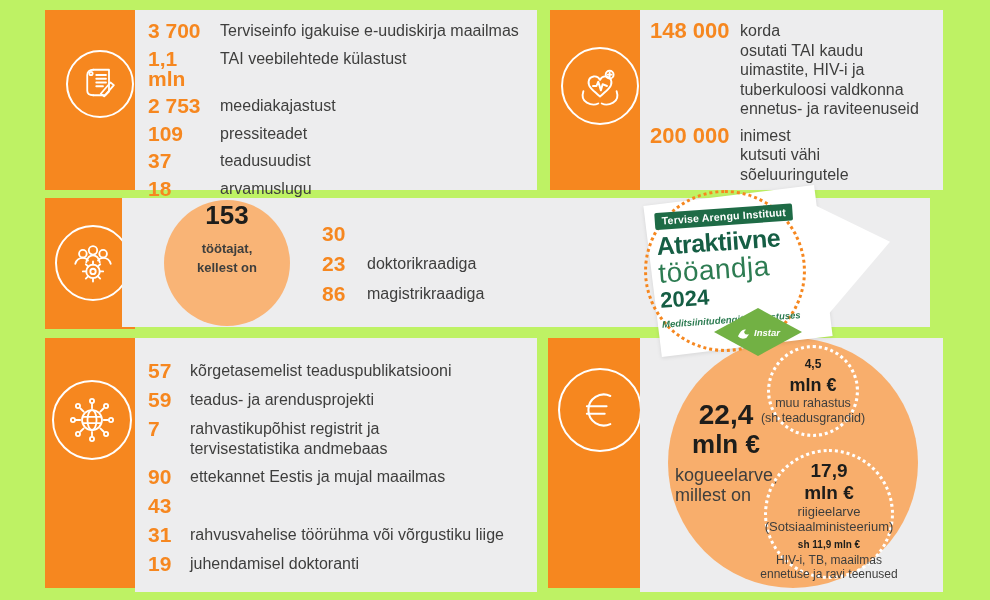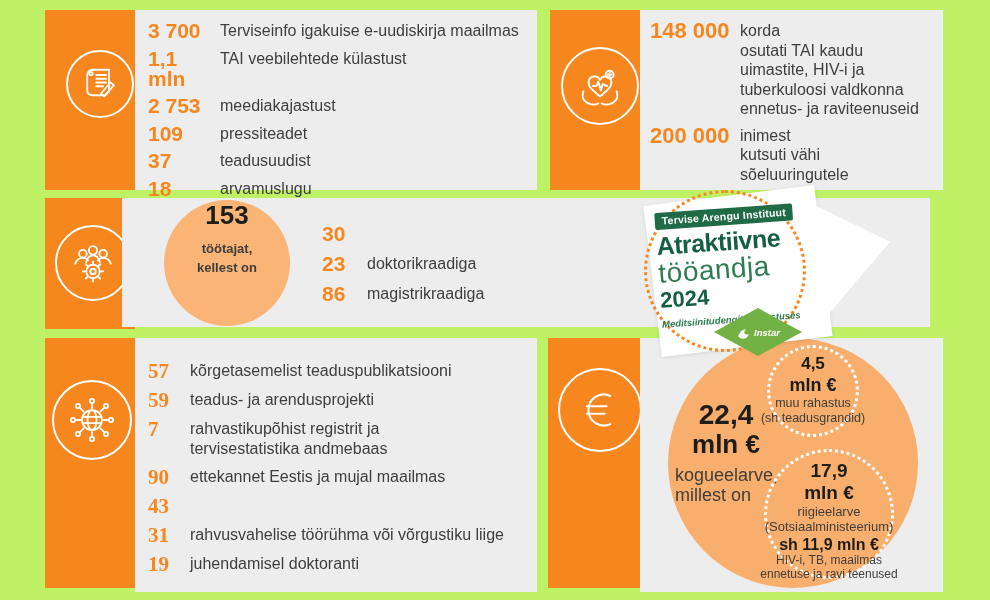--- a/index.html
+++ b/index.html
@@ -22,43 +22,43 @@
   .services-rows .num{width:90px;font-size:22px;}
   
   .staff-circle{position:absolute;left:164px;top:200px;width:126px;height:126px;border-radius:50%;
                 background:#f9b476;text-align:center;z-index:2;}
   .staff-circle .big{font-size:26px;font-weight:bold;color:#1d1d1b;}
   .staff-circle .sub{font-size:13px;line-height:19px;margin-top:8px;white-space:pre-line;font-weight:bold;}
   .staff-rows{left:200px;top:26px;gap:10px;}
   .staff-rows .num{width:45px;}
   
   .research-rows{left:13px;top:23px;gap:9px;}
-  .research-rows .num{width:42px;font-family:Liberation Serif, serif;}
+  .research-rows .num{width:42px;}
   
   .budget-circle{position:absolute;left:28px;top:0;width:250px;height:250px;border-radius:50%;
                  background:#f8ae6c;}
   .budget-total{position:absolute;left:30px;top:62px;width:112px;text-align:center;z-index:2;}
   .budget-total .v{font-size:28px;line-height:30px;font-weight:800;color:#1d1d1b;}
   .budget-total .u{font-size:26px;line-height:28px;font-weight:800;color:#1d1d1b;}
   .budget-total .c{font-size:18px;line-height:20px;margin-top:7px;text-align:left;padding-left:5px;
                    white-space:pre-line;color:#3e3e3d;}
   .dotcirc{position:absolute;border:3px dotted #fff;border-radius:50%;display:flex;
            flex-direction:column;align-items:center;justify-content:flex-start;text-align:center;z-index:2;}
   .dotcirc .v{font-weight:800;color:#1d1d1b;}
   .dotcirc .u{font-weight:800;color:#1d1d1b;}
   .dotcirc .s{color:#3e3e3d;white-space:nowrap;}
   .sub1{left:127px;top:7px;width:92px;height:92px;padding-top:6px;box-sizing:border-box;}
-  .sub1 .v{font-size:17px;line-height:20px;}
+  .sub1 .v{font-size:12px;line-height:20px;}
   .sub1 .u{font-size:18px;line-height:22px;}
   .sub1 .s{font-size:12.5px;line-height:15px;}
   .sub2{left:124px;top:111px;width:130px;height:130px;padding-top:8px;box-sizing:border-box;}
   .sub2 .v{font-size:19px;line-height:21px;}
   .sub2 .u{font-size:19px;line-height:23px;}
   .sub2 .s{font-size:13px;line-height:15px;}
-  .sub2 .b{font-size:16px;line-height:17px;font-weight:800;color:#1d1d1b;margin-top:2px;white-space:nowrap;}
+  .sub2 .b{font-size:10px;line-height:17px;font-weight:800;color:#1d1d1b;margin-top:2px;white-space:nowrap;}
   .sub2 .t{font-size:12px;line-height:14px;color:#3e3e3d;white-space:nowrap;}
   
   .badge{position:absolute;left:630px;top:185px;width:270px;height:185px;z-index:6;}
   .badge-card{position:absolute;left:22px;top:10px;width:172px;height:152px;background:#fff;
               transform:rotate(-7deg);box-shadow:0 1px 4px rgba(0,0,0,.10);}
   .badge-wedge{position:absolute;left:168px;top:12px;width:92px;height:140px;background:#fff;
                clip-path:polygon(0 0,100% 32%,12% 100%);}
   .badge-ring{position:absolute;left:14px;top:5px;width:156px;height:156px;border:3px dotted #f6871f;
               border-radius:50%;}
   .badge-content{position:absolute;left:28px;top:20px;width:170px;transform:rotate(-4deg);}

